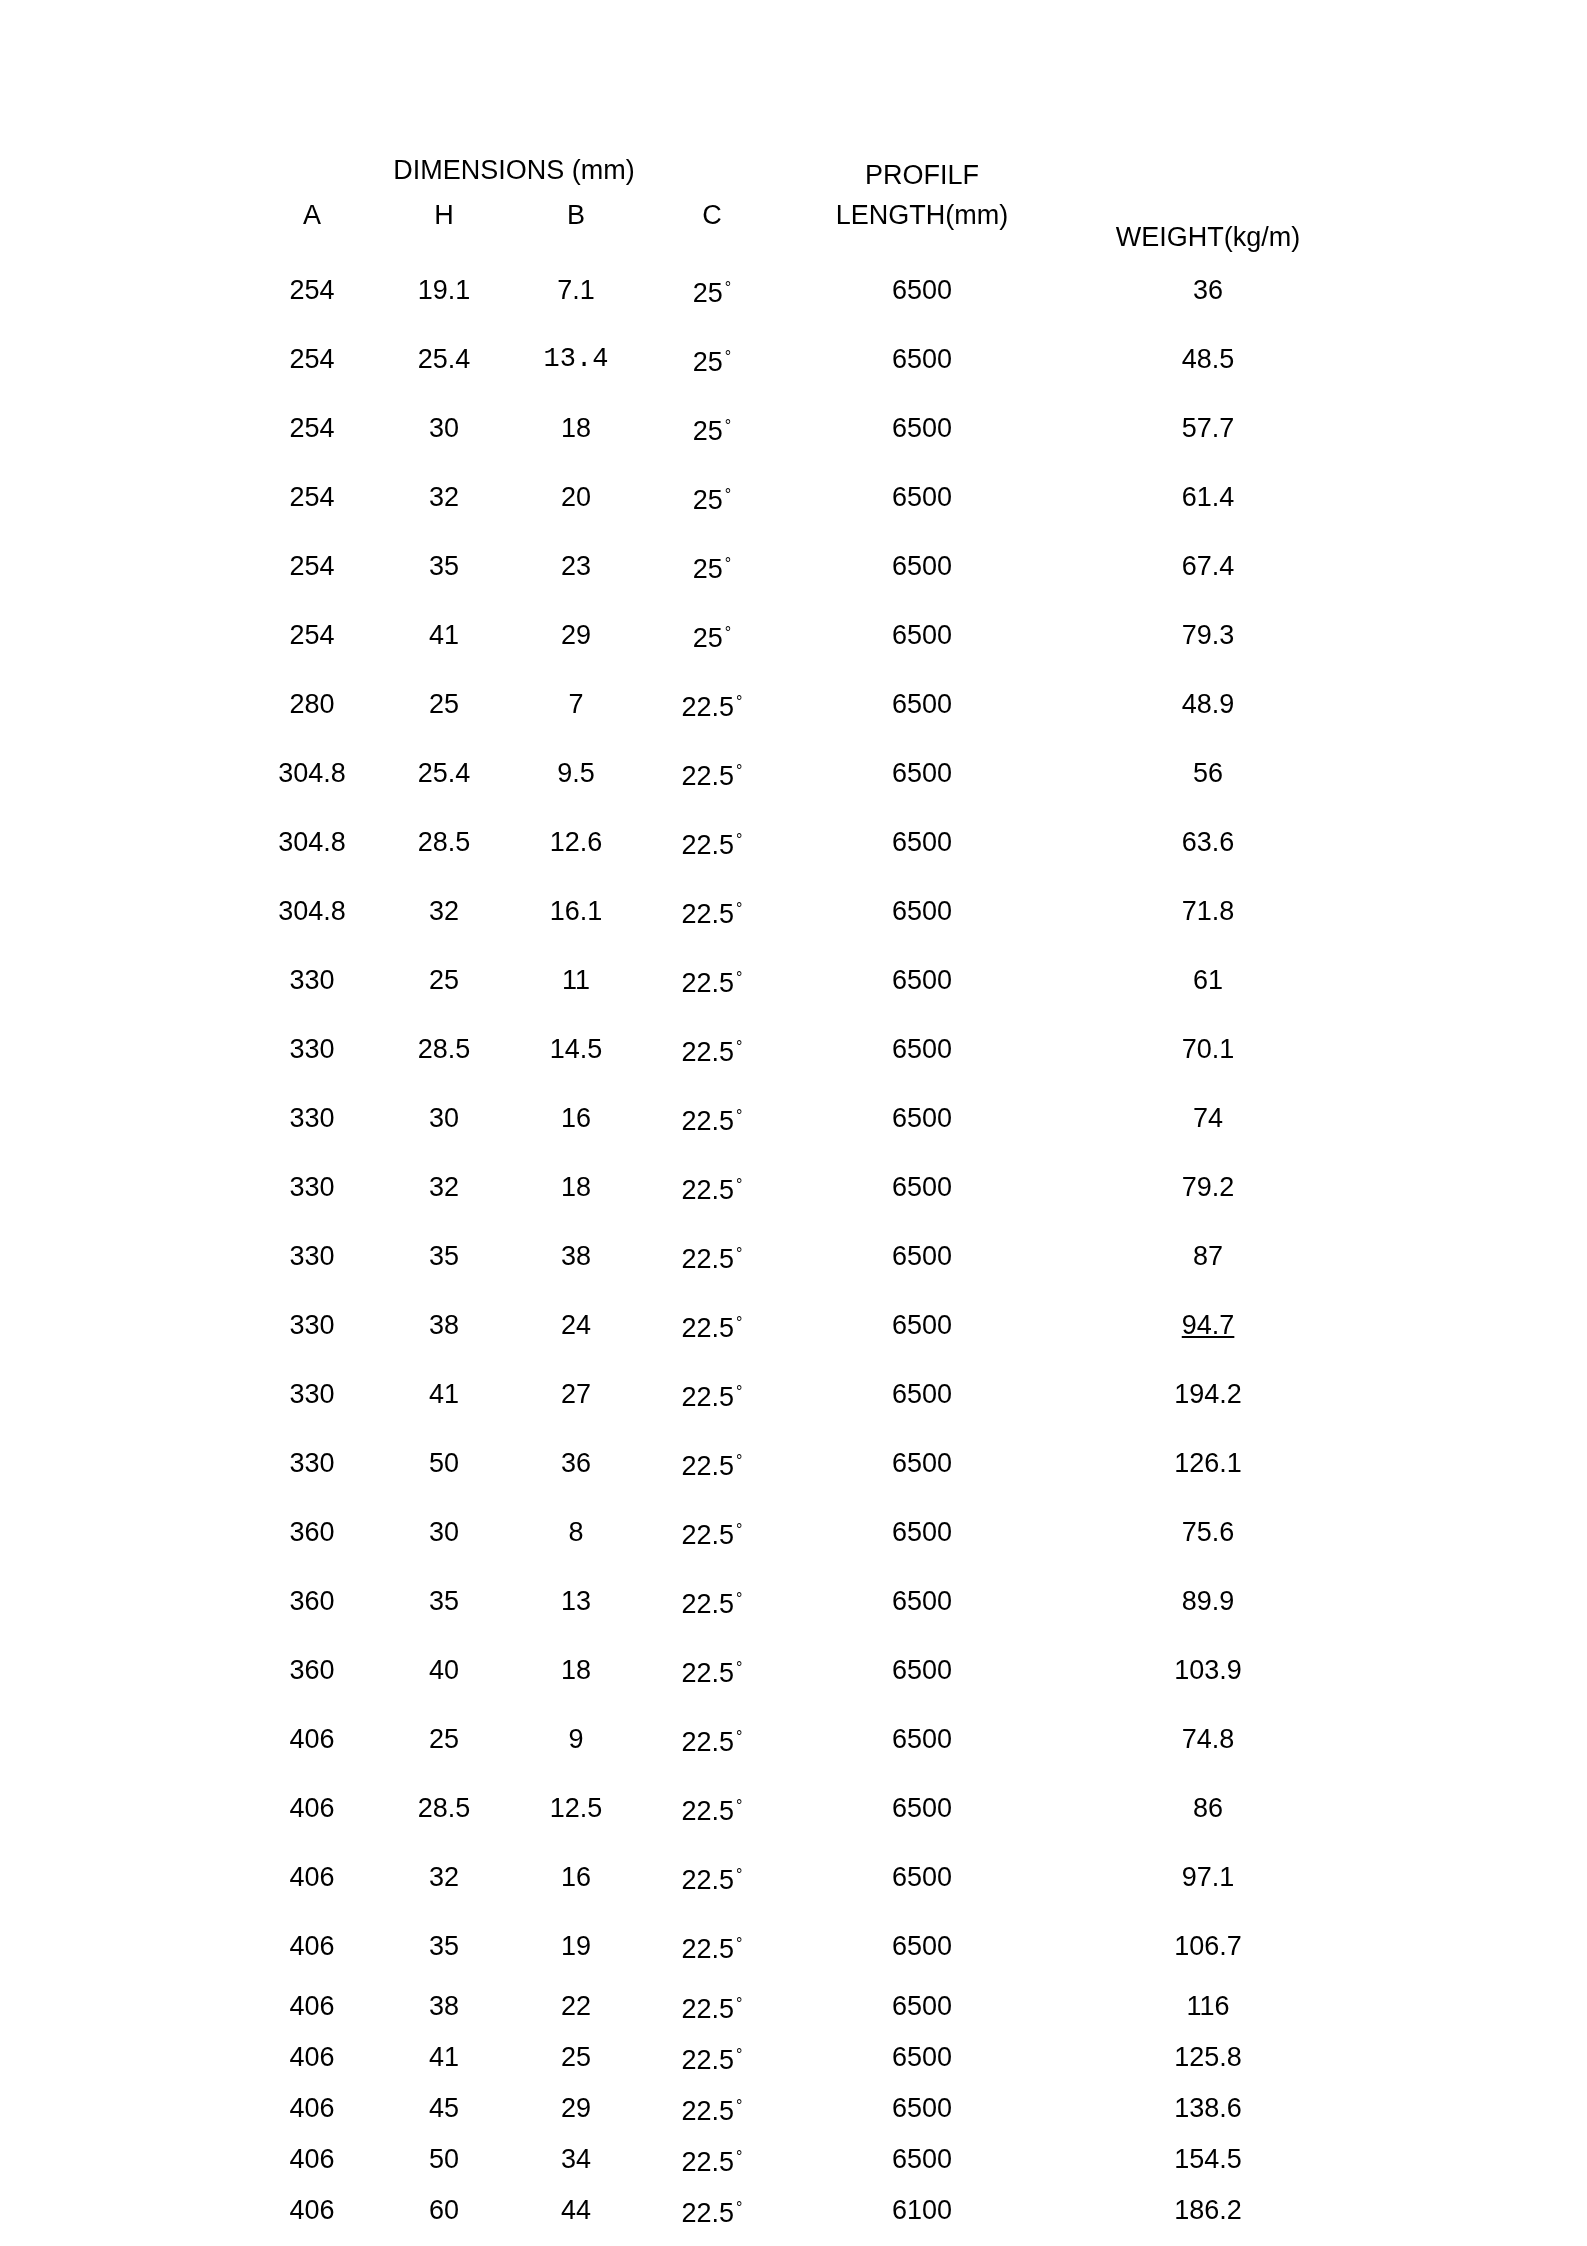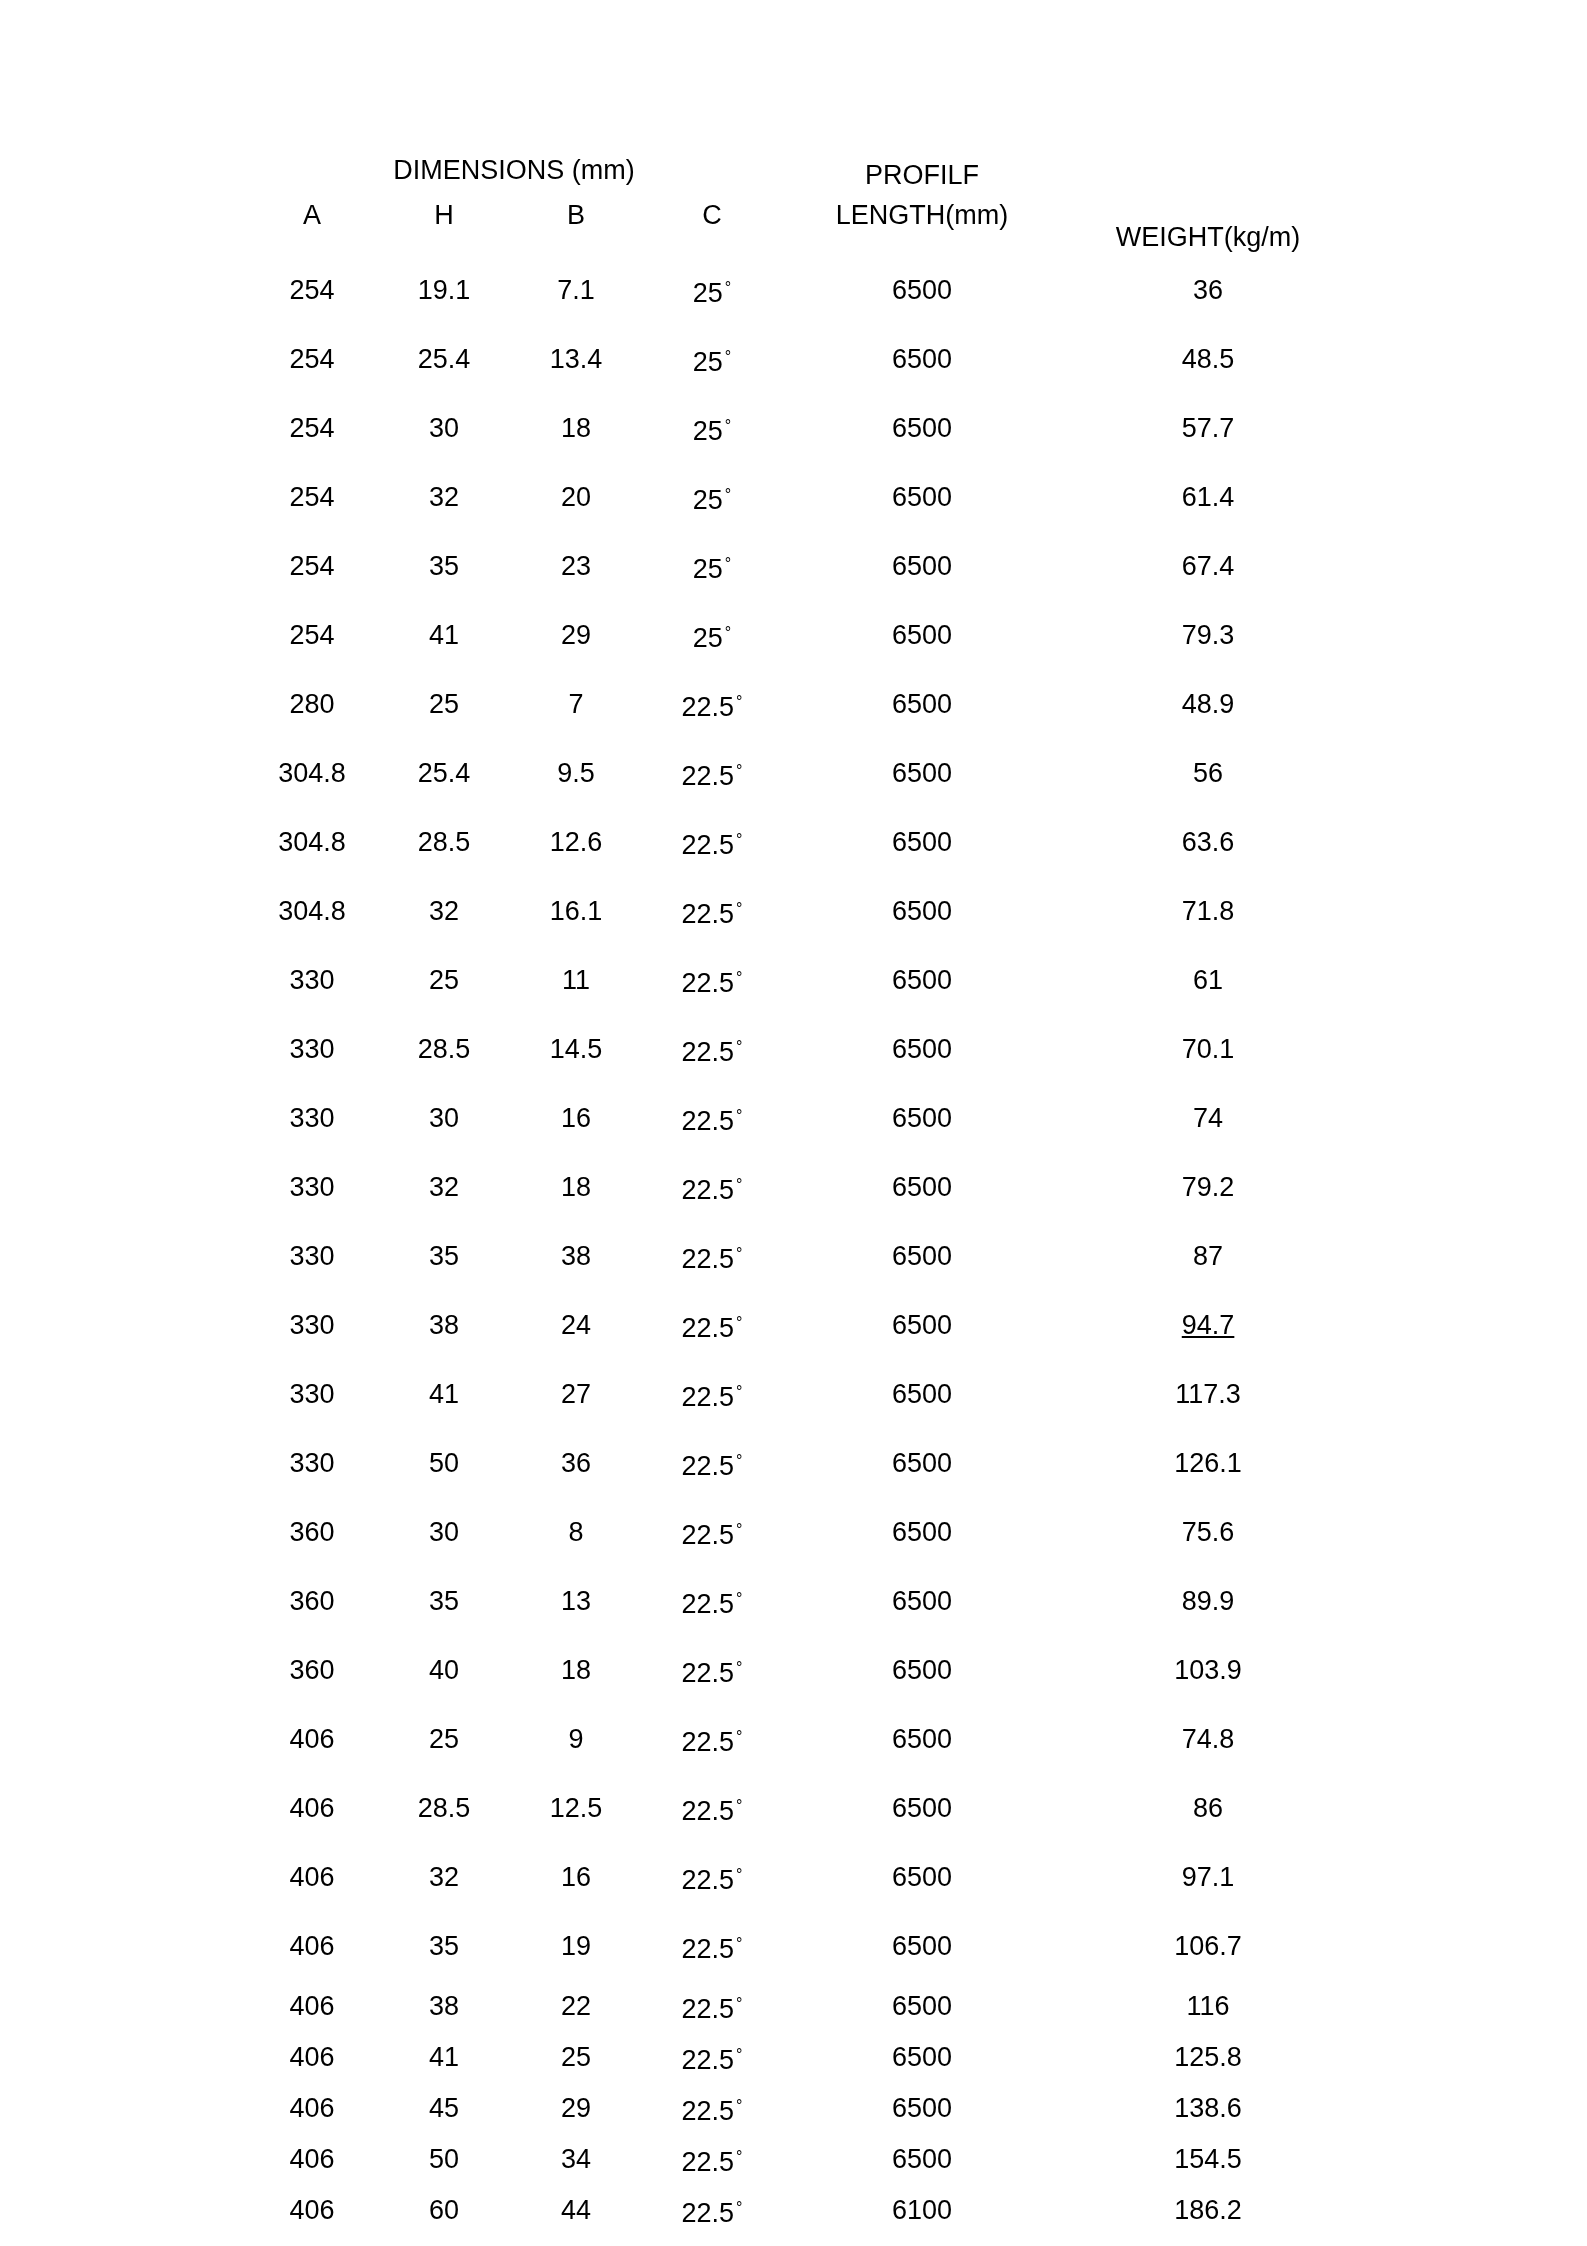--- a/index.html
+++ b/index.html
@@ -138,21 +138,21 @@
           <td style="height: 63px; line-height: 63px;">254</td>
           <td style="height: 63px; line-height: 63px;">19.1</td>
           <td style="height: 63px; line-height: 63px;">7.1</td>
           <td class="cell-c" style="height: 63px; line-height: 63px;">25<span class="deg">°</span></td>
           <td style="height: 63px; line-height: 63px;">6500</td>
           <td style="height: 63px; line-height: 63px;">36</td>
         </tr>
         <tr class="data-row loose" style="height: 63px;">
           <td style="height: 63px; line-height: 63px;">254</td>
           <td style="height: 63px; line-height: 63px;">25.4</td>
-          <td style="height: 63px; line-height: 63px;">13.4</td>
+          <td style="height: 63px; line-height: 63px; font-family: Liberation Mono, monospace;">13.4</td>
           <td class="cell-c" style="height: 63px; line-height: 63px;">25<span class="deg">°</span></td>
           <td style="height: 63px; line-height: 63px;">6500</td>
           <td style="height: 63px; line-height: 63px;">48.5</td>
         </tr>
         <tr class="data-row loose" style="height: 63px;">
           <td style="height: 63px; line-height: 63px;">254</td>
           <td style="height: 63px; line-height: 63px;">30</td>
           <td style="height: 63px; line-height: 63px;">18</td>
           <td class="cell-c" style="height: 63px; line-height: 63px;">25<span class="deg">°</span></td>
           <td style="height: 63px; line-height: 63px;">6500</td>
@@ -261,21 +261,21 @@
           <td class="cell-c" style="height: 63px; line-height: 63px;">22.5<span class="deg">°</span></td>
           <td style="height: 63px; line-height: 63px;">6500</td>
           <td style="height: 63px; line-height: 63px; text-decoration: underline;">94.7</td>
         </tr>
         <tr class="data-row loose" style="height: 63px;">
           <td style="height: 63px; line-height: 63px;">330</td>
           <td style="height: 63px; line-height: 63px;">41</td>
           <td style="height: 63px; line-height: 63px;">27</td>
           <td class="cell-c" style="height: 63px; line-height: 63px;">22.5<span class="deg">°</span></td>
           <td style="height: 63px; line-height: 63px;">6500</td>
-          <td style="height: 63px; line-height: 63px;">117.3</td>
+          <td style="height: 63px; line-height: 63px;">194.2</td>
         </tr>
         <tr class="data-row loose" style="height: 63px;">
           <td style="height: 63px; line-height: 63px;">330</td>
           <td style="height: 63px; line-height: 63px;">50</td>
           <td style="height: 63px; line-height: 63px;">36</td>
           <td class="cell-c" style="height: 63px; line-height: 63px;">22.5<span class="deg">°</span></td>
           <td style="height: 63px; line-height: 63px;">6500</td>
           <td style="height: 63px; line-height: 63px;">126.1</td>
         </tr>
         <tr class="data-row loose" style="height: 63px;">

